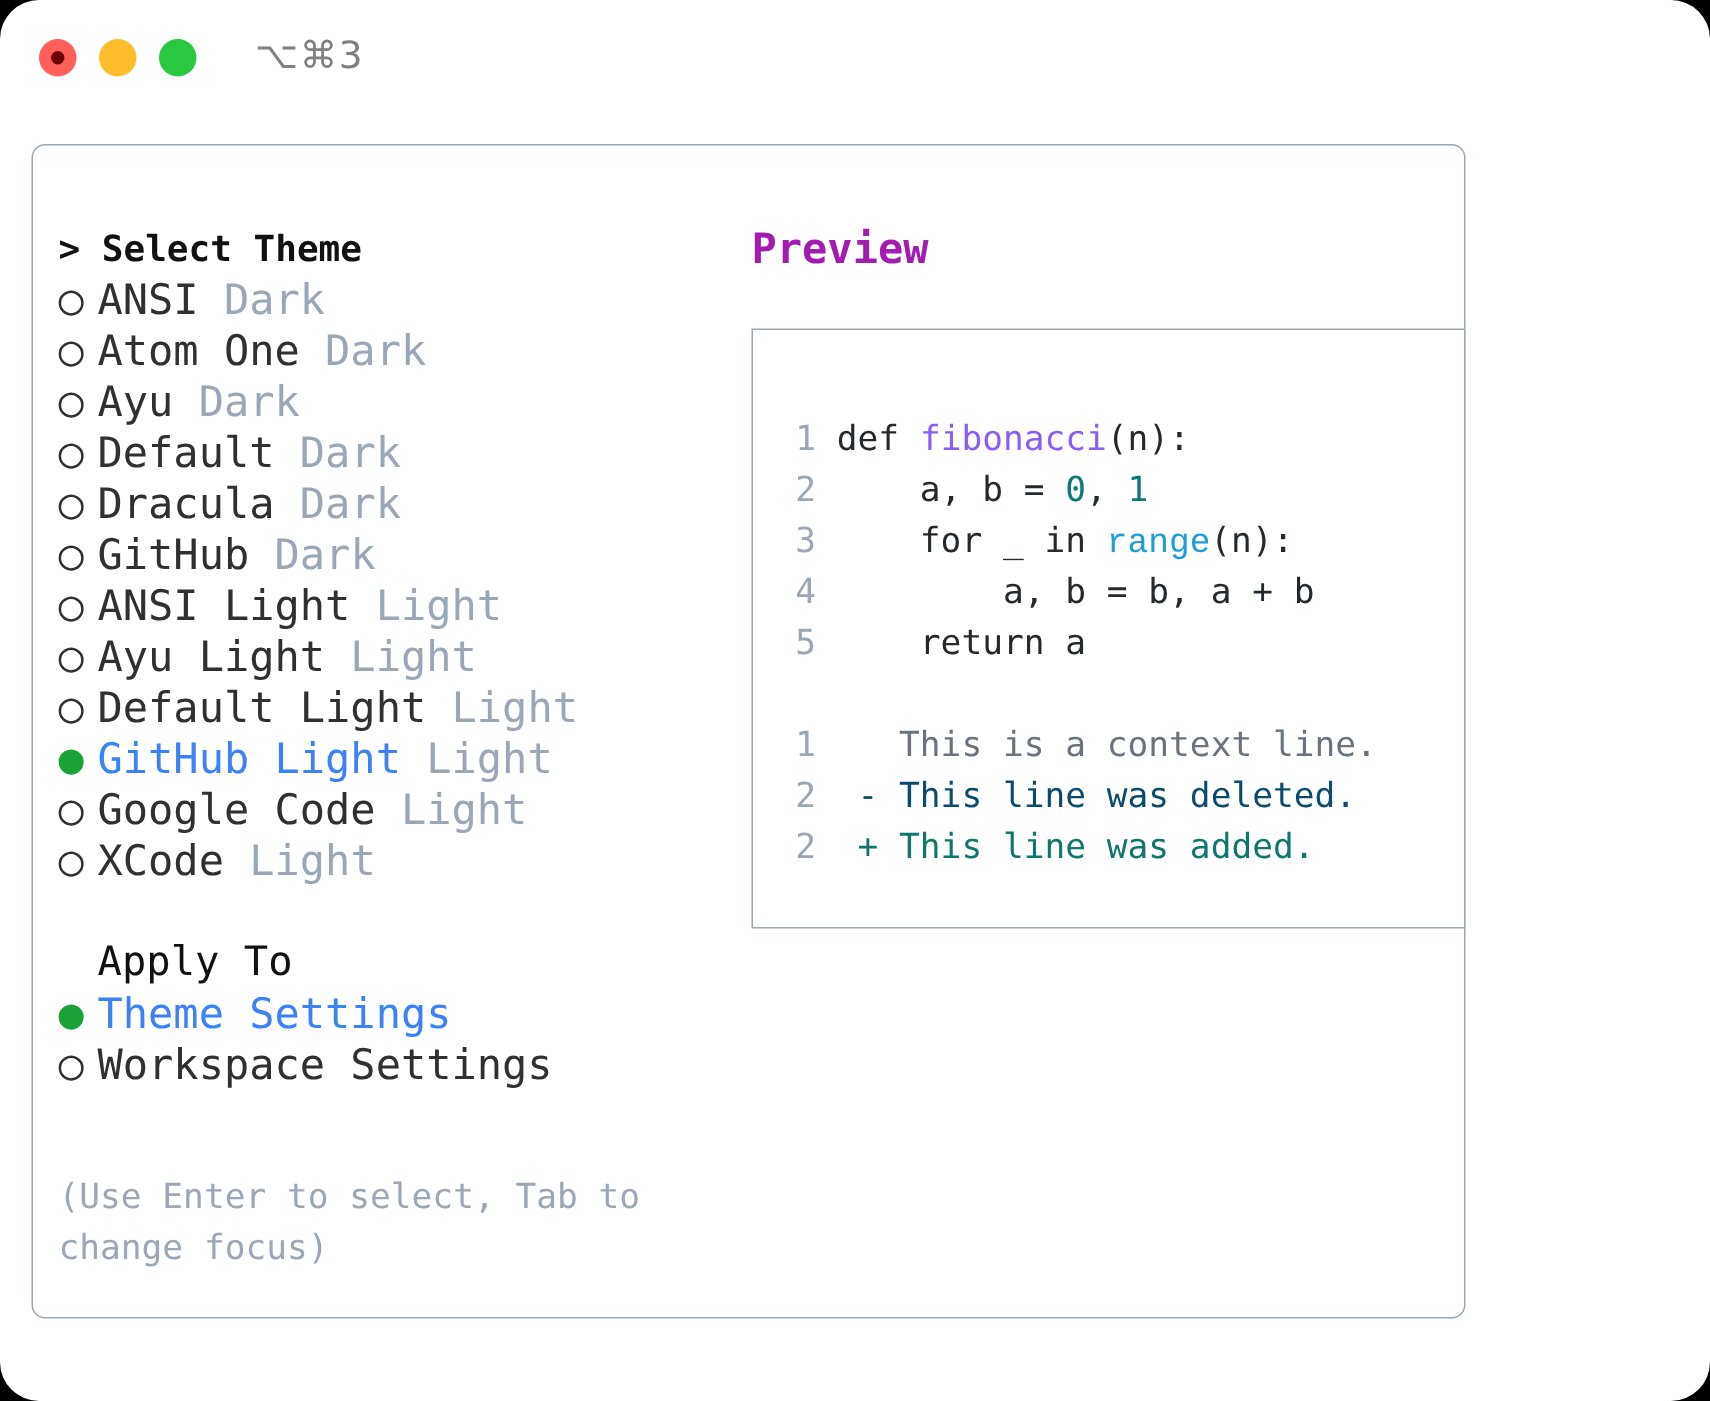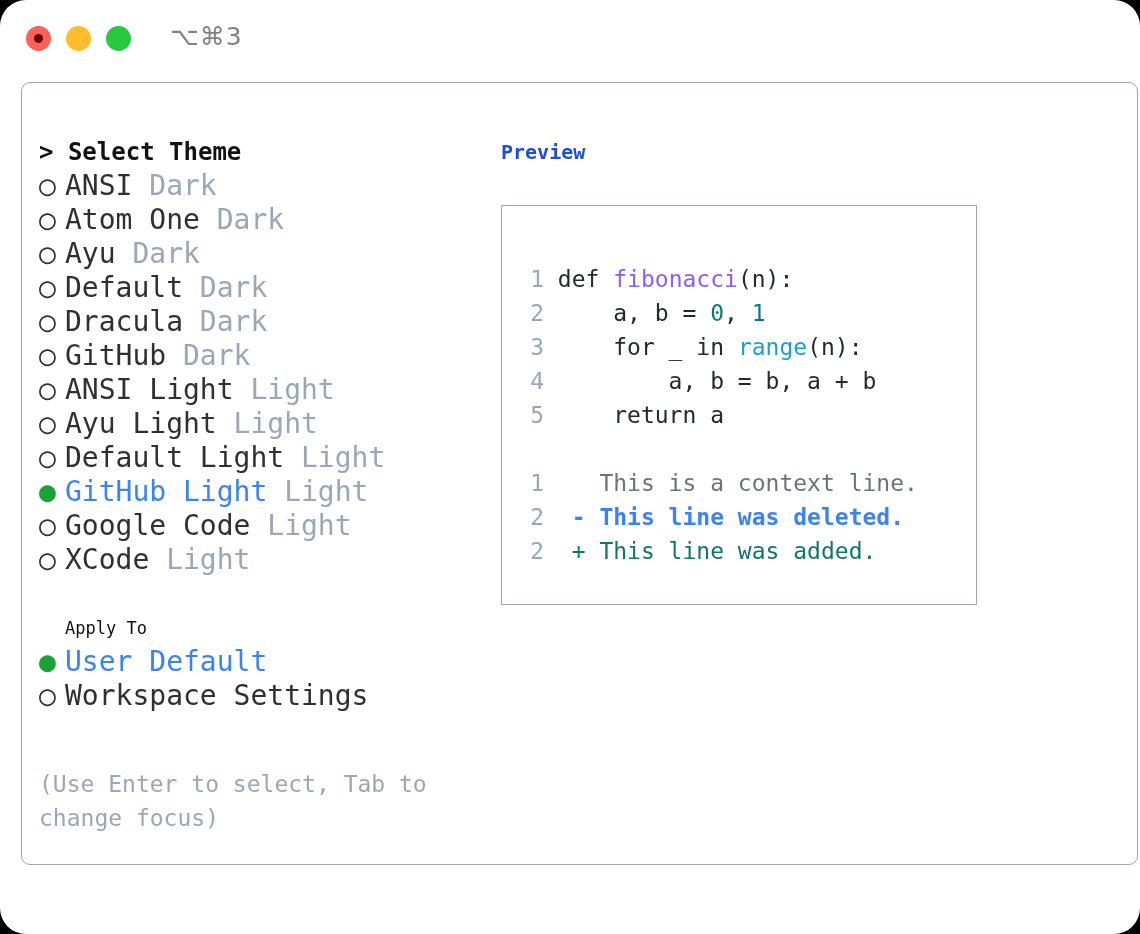--- a/index.html
+++ b/index.html
@@ -68,22 +68,22 @@
     letter-spacing: 1px;
     color: #808080;
     font-family: "DejaVu Sans", "Liberation Sans", sans-serif;
     white-space: pre;
   }
 
   
   .panel {
     position: absolute;
     left: 21px;
-    top: 82px;
-    width: 1117px;
+    top: 96px;
+    width: 956px;
     height: 783px;
     border: 1.5px solid #9aa7b6;
     border-radius: 9px;
     box-sizing: border-box;
     background: #ffffff;
   }
 
   
   .left-col {
     position: absolute;
@@ -118,21 +118,21 @@
   .marker.sel { color: #19a337; }
   .row.selected .label { color: #3b82f6; }
   .label { color: #303030; }
   .variant { color: #9aa7b6; }
 
   .spacer-row { height: 34px; }
 
   .apply-heading {
     height: 34px;
     line-height: 34px;
-    font-size: 17px;
+    font-size: 27px;
     color: #111111;
     white-space: pre;
     padding-left: 26px;
   }
 
   .hint {
     margin-top: 54px;
     font-size: 23px;
     line-height: 34px;
     color: #9aa7b6;
@@ -141,23 +141,23 @@
   }
 
   
   .right-col {
     position: absolute;
     left: 479px;
     top: 52px;
     width: 500px;
   }
   .preview-title {
-    font-size: 20px;
+    font-size: 28px;
     font-weight: bold;
-    color: #1d4ed8;
+    color: #a21caf;
     line-height: 34px;
     white-space: pre;
   }
   .preview-box {
     margin-top: 36px;
     width: 476px;
     height: 400px;
     border: 1.5px solid #9aa7b6;
     box-sizing: border-box;
     background: #ffffff;
@@ -174,23 +174,23 @@
   .code-line { height: 34px; white-space: pre; }
   .lineno {
     display: inline-block;
     width: 24px;
     text-align: right;
     color: #9aa7b6;
   }
   .ctext { color: #24292e; }
   .tok-fn   { color: #8b5cf6; }
   .tok-num  { color: #0a7a78; }
-  .tok-call { color: #1b9dd9; }
+  .tok-call { color: #1b9dd9; font-family: Liberation Mono, monospace; }
   .tok-ctx  { color: #6a737d; }
-  .tok-del  { color: #3b82f6; font-weight: bold; }
+  .tok-del  { color: #0c4a6e; }
   .tok-add  { color: #0f766e; }
 </style>
 </head>
 <body>
 
 <div class="window">
 
   <div class="titlebar">
     <div class="dots">
       <span class="dot dot-red"></span>
@@ -219,21 +219,21 @@
           <div class="row selected"><span class="marker sel">●</span><span class="label">GitHub Light</span><span class="variant"> Light</span></div>
           <div class="row"><span class="marker">○</span><span class="label">Google Code</span><span class="variant"> Light</span></div>
           <div class="row"><span class="marker">○</span><span class="label">XCode</span><span class="variant"> Light</span></div>
         </div>
 
       <div class="spacer-row"></div>
 
       <div class="apply-heading">Apply To</div>
 
       <div class="list" id="apply-list">
-          <div class="row selected"><span class="marker sel">●</span><span class="label">User Default</span></div>
+          <div class="row selected"><span class="marker sel">●</span><span class="label">Theme Settings</span></div>
           <div class="row"><span class="marker">○</span><span class="label">Workspace Settings</span></div>
         </div>
 
       <div class="hint">(Use Enter to select, Tab to change focus)</div>
     </div>
 
     <div class="right-col">
       <div class="preview-title">Preview</div>
       <div class="preview-box">
         <div class="code" id="code-block"><div class="code-line"><span class="lineno">1</span><span class="ctext"> def </span><span class="tok-fn">fibonacci</span><span class="ctext">(n):</span></div><div class="code-line"><span class="lineno">2</span><span class="ctext">     a, b = </span><span class="tok-num">0</span><span class="ctext">, </span><span class="tok-num">1</span></div><div class="code-line"><span class="lineno">3</span><span class="ctext">     for _ in </span><span class="tok-call">range</span><span class="ctext">(n):</span></div><div class="code-line"><span class="lineno">4</span><span class="ctext">         a, b = b, a + b</span></div><div class="code-line"><span class="lineno">5</span><span class="ctext">     return a</span></div><div class="code-line"><span class="lineno"></span><span class="ctext"> </span></div><div class="code-line"><span class="lineno">1</span><span class="tok-ctx">    This is a context line.</span></div><div class="code-line"><span class="lineno">2</span><span class="tok-del">  - This line was deleted.</span></div><div class="code-line"><span class="lineno">2</span><span class="tok-add">  + This line was added.</span></div></div>

